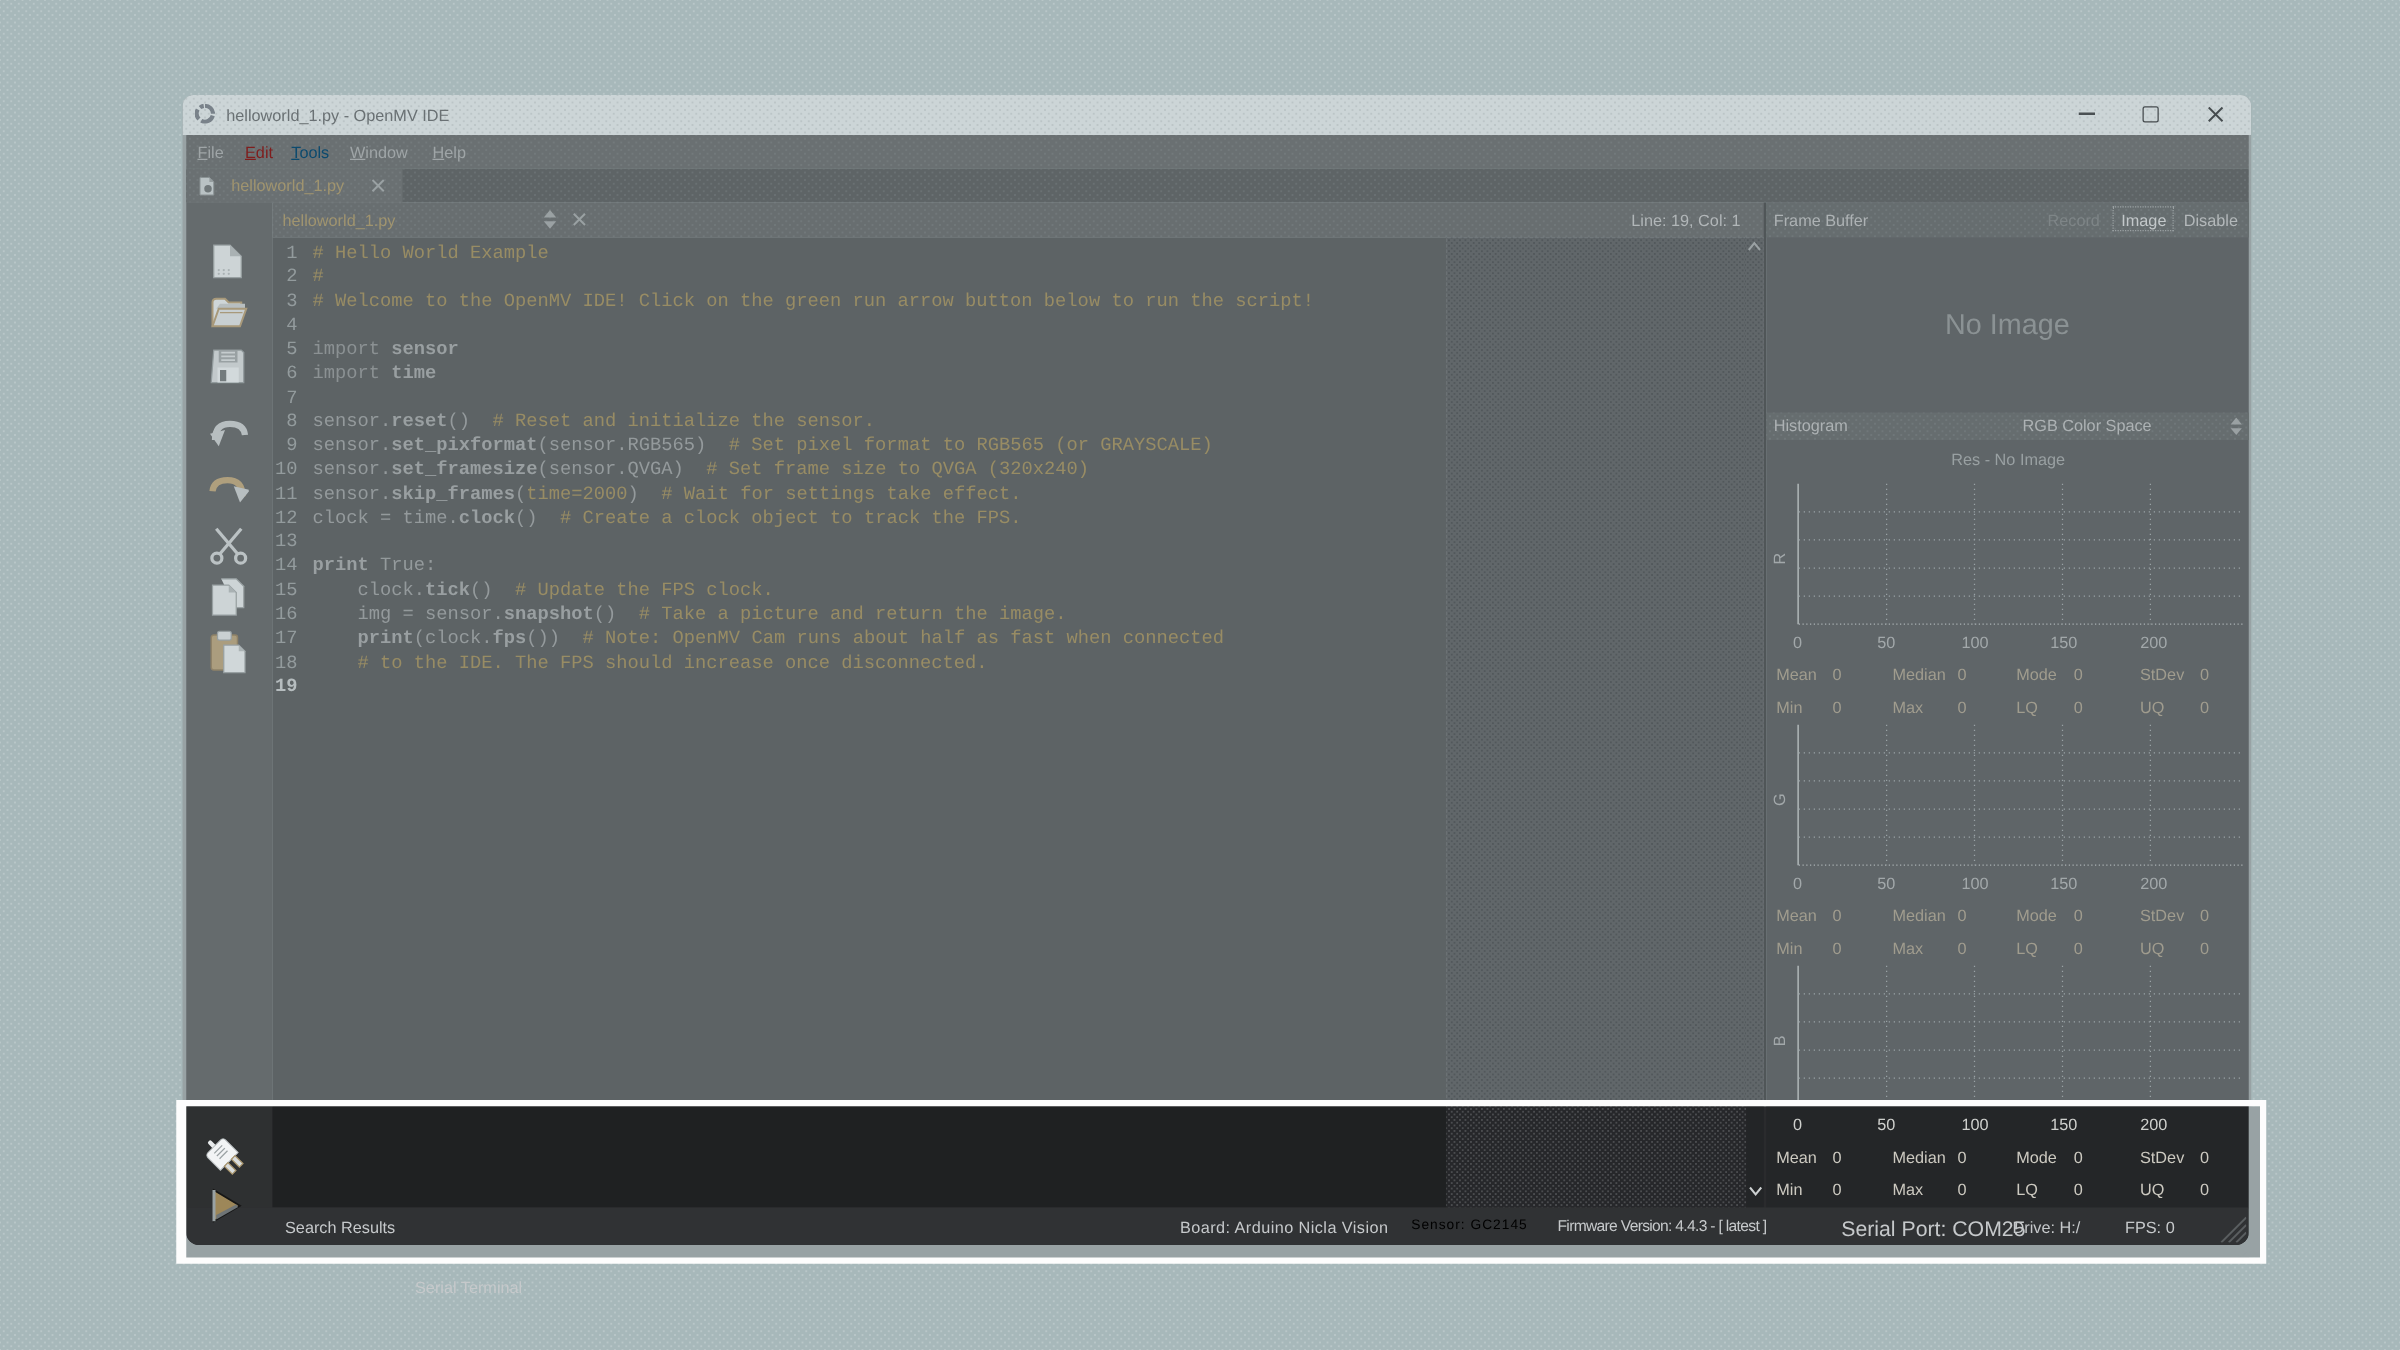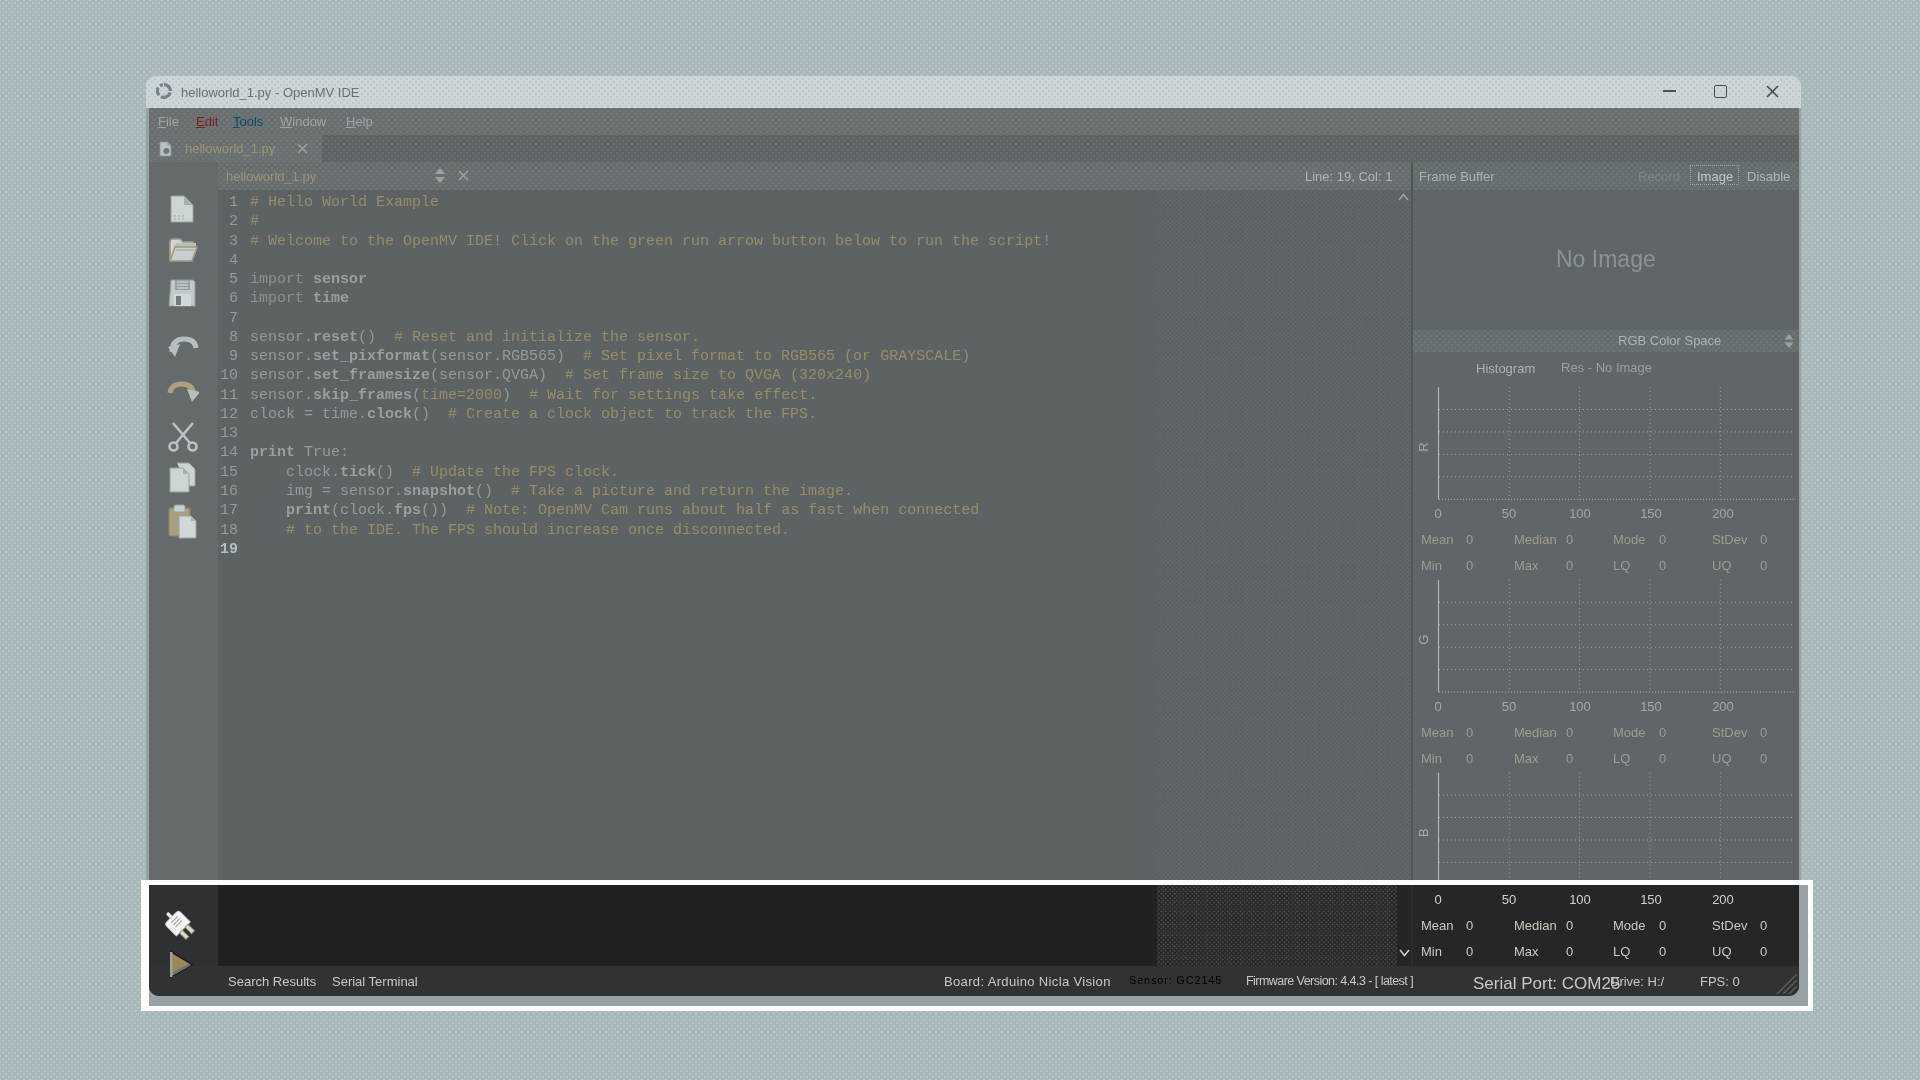--- a/index.html
+++ b/index.html
@@ -179,21 +179,21 @@
 <div class="a dots" style="left:1413px;top:162px;width:386px;height:28px;background-color:#666d6f;"></div>
 <div class="t" style="left:1419px;top:169px;font-size:13px;color:#adb2b4;">Frame Buffer</div>
 <div class="t" style="left:1638px;top:169px;font-size:13px;color:#7e8587;">Record</div>
 <div class="t" style="left:1690px;top:165px;width:47px;height:18px;border:1px dotted #9aa1a3;"></div>
 <div class="t" style="left:1697px;top:169px;font-size:13px;color:#c3c8ca;">Image</div>
 <div class="t" style="left:1747px;top:169px;font-size:13px;color:#b3b8ba;">Disable</div>
 
 <div class="t" style="left:1556px;top:246px;font-size:23px;color:#8b9294;">No Image</div>
 
 <div class="a dots" style="left:1413px;top:330px;width:386px;height:22px;background-color:#666d6f;"></div>
-<div class="t" style="left:1476px;top:333px;font-size:13px;color:#adb2b4;margin-top:28px;">Histogram</div>
+<div class="t" style="left:1419px;top:333px;font-size:13px;color:#adb2b4;">Histogram</div>
 <div class="t" style="left:1618px;top:333px;font-size:13px;color:#adb2b4;">RGB Color Space</div>
 <svg class="a" style="left:1784px;top:334px" width="10" height="14" viewBox="0 0 10 14">
     <path d="M5 0 L9.5 5.5 H0.5 z" fill="#9aa1a3"></path>
     <path d="M5 14 L0.5 8.5 H9.5 z" fill="#9aa1a3"></path>
   </svg>
 <div class="t" style="left:1561px;top:360px;font-size:13px;color:#99a0a2;">Res - No Image</div>
 
 <svg class="a" style="left:1413px;top:352px" width="385" height="533" viewBox="0 0 385 533">
   <line x1="25.5" x2="25.5" y1="35" y2="147.3" stroke="#b0b7b9" stroke-width="1.2"></line>
     <line x1="26" x2="381" y1="57.5" y2="57.5" stroke="#99a2a5" stroke-width="1" stroke-dasharray="1 3"></line>
@@ -324,21 +324,21 @@
     <div class="t" style="left:1514px;top:944px;font-size:13px;color:#ccc9c0;">Max</div>
     <div class="t" style="left:1566px;top:944px;font-size:13px;color:#ccc9c0;">0</div>
     <div class="t" style="left:1613px;top:944px;font-size:13px;color:#ccc9c0;">LQ</div>
     <div class="t" style="left:1659px;top:944px;font-size:13px;color:#ccc9c0;">0</div>
     <div class="t" style="left:1712px;top:944px;font-size:13px;color:#ccc9c0;">UQ</div>
     <div class="t" style="left:1760px;top:944px;font-size:13px;color:#ccc9c0;">0</div>
   </div>
 
 <div class="a" style="left:149px;top:966px;width:1650px;height:30px;background:#303234;border-radius:0 0 10px 10px;"></div>
 <div class="t" style="left:228px;top:974px;font-size:13px;color:#c6c9cb;">Search Results</div>
-<div class="t" style="left:332px;top:974px;font-size:13px;color:#c6c9cb;">Serial Terminal</div>
+<div class="t" style="left:332px;top:1022px;font-size:13px;color:#c6c9cb;">Serial Terminal</div>
 <div class="t" style="left:944px;top:974px;font-size:13px;letter-spacing:0.35px;color:#c6c9cb;">Board: Arduino Nicla Vision</div>
 <div class="t" style="left:1129px;top:974px;font-size:11px;letter-spacing:0.8px;color:#000000;">Sensor: GC2145</div>
 <div class="t" style="left:1246px;top:974px;font-size:12.5px;letter-spacing:-0.55px;color:#c6c9cb;">Firmware Version: 4.4.3 - [ latest ]</div>
 <div class="t" style="left:1473px;top:974px;font-size:17px;color:#c6c9cb;">Serial Port: COM25</div>
 <div class="t" style="left:1610px;top:974px;font-size:13px;color:#c6c9cb;">Drive: H:/</div>
 <div class="t" style="left:1700px;top:974px;font-size:13px;color:#c6c9cb;">FPS: 0</div>
 <svg class="a" style="left:1775px;top:970px" width="22" height="24" viewBox="0 0 22 24">
     <g stroke="#5a5e60" stroke-width="1.5">
       <line x1="2" y1="24" x2="22" y2="4"></line>
       <line x1="8" y1="24" x2="22" y2="10"></line>

